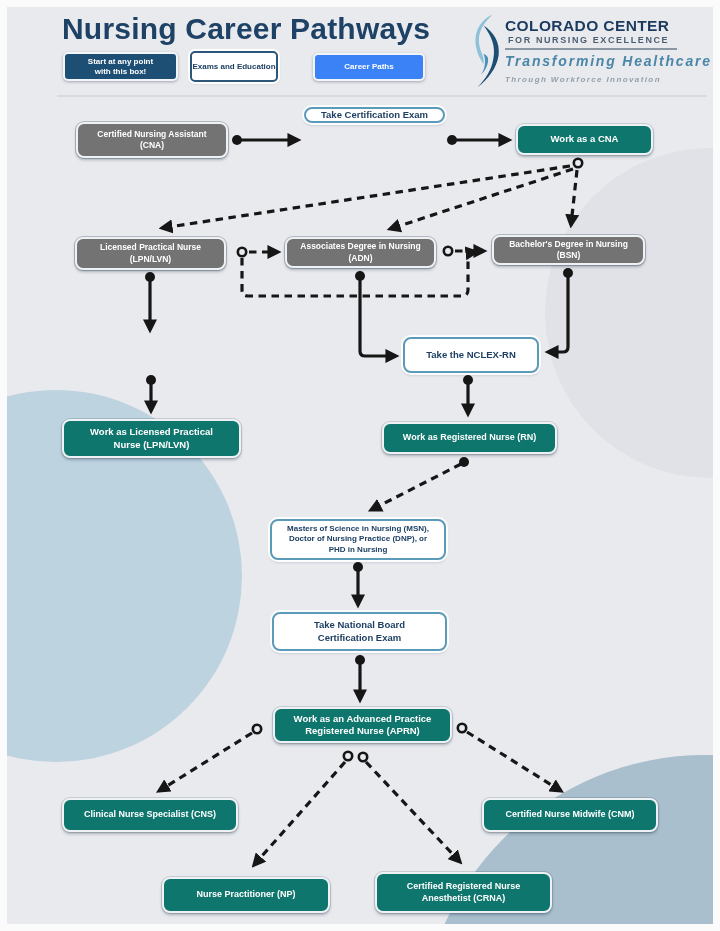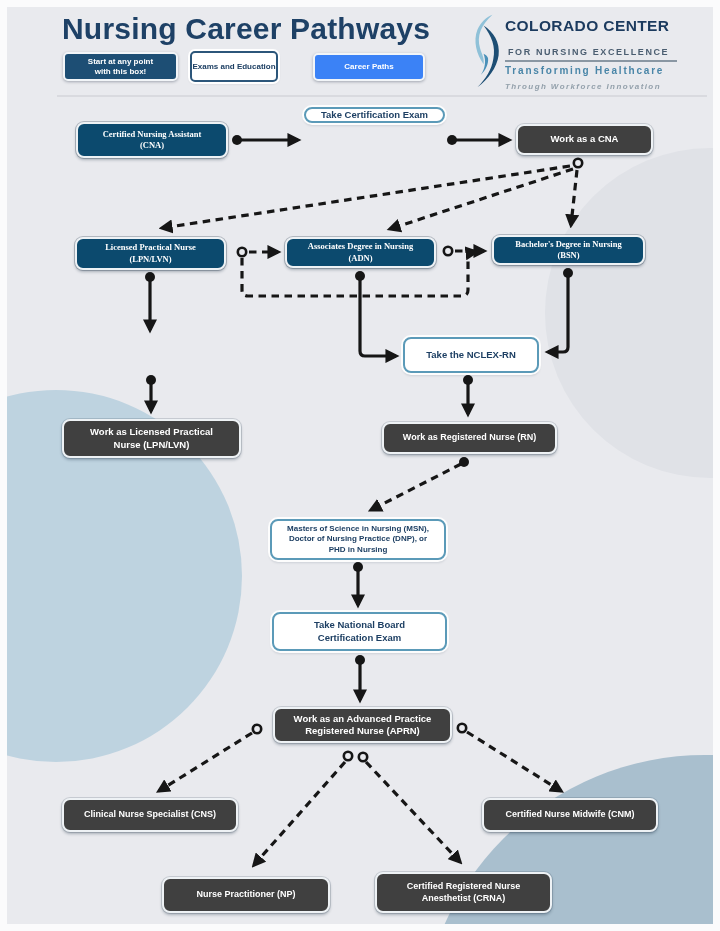--- a/index.html
+++ b/index.html
@@ -22,31 +22,31 @@
     box-shadow:0 1px 3px rgba(30,40,60,.35);}
   .legend-start{left:56px;top:45px;width:115px;height:29px;background:#1d4e74;color:#fff;border:2px solid #f2f5f8;}
   .legend-exam{left:183px;top:44px;width:88px;height:31px;background:#ffffff;color:#1d3f63;border:2px solid #2c567a;box-shadow:0 0 0 2px #fff,0 1px 3px rgba(30,40,60,.3);}
   .legend-career{left:306px;top:46px;width:112px;height:28px;background:#3b82f6;color:#fff;border:2px solid #f2f5f8;text-align:center;}
 
   
   .logo{position:absolute;left:458px;top:3px;width:250px;height:80px;z-index:4;}
   .logo-swoosh{position:absolute;left:8px;top:4px;width:30px;height:74px;}
   .logo-text{position:absolute;left:40px;top:7px;width:210px;}
   .logo-l1{font-size:15.5px;font-weight:800;color:#1b3a5e;letter-spacing:.4px;}
-  .logo-l2{font-size:9px;font-weight:600;color:#4a5d70;letter-spacing:1.6px;margin-top:12px;margin-left:3px;}
+  .logo-l2{font-size:9px;font-weight:600;color:#4a5d70;letter-spacing:1.6px;margin-top:0;margin-left:3px;}
   .logo-rule{height:1.5px;background:#8a97a3;margin:3px 0 3px 0;width:172px;}
-  .logo-t1{font-size:10px;font-weight:600;color:#4a86a8;letter-spacing:1.8px;}
+  .logo-t1{font-size:14px;font-style:italic;font-weight:600;color:#4a86a8;letter-spacing:1.8px;}
   .logo-t2{font-size:8px;font-style:italic;font-weight:600;color:#93a0ab;letter-spacing:1.4px;margin-top:6px;}
 
   
   .node{position:absolute;z-index:3;display:flex;align-items:center;justify-content:center;text-align:center;
     box-sizing:border-box;border-radius:8px;font-weight:bold;line-height:1.3;white-space:pre-line;padding:2px 4px;}
-  .start{background:#0c4a6e;color:#fff;border:2px solid #eef2f5;box-shadow:0 0 0 1px rgba(20,40,60,.25),0 2px 3px rgba(20,40,60,.3);font-size:8.5px;font-family:Liberation Serif, serif;}
+  .start{background:#737373;color:#fff;border:2px solid #eef2f5;box-shadow:0 0 0 1px rgba(20,40,60,.25),0 2px 3px rgba(20,40,60,.3);font-size:8.5px;}
   .exam{background:#fff;color:#1d3f63;border:2.5px solid #5b9ab8;box-shadow:0 0 0 2px #fdfdfd,0 2px 3px rgba(20,40,60,.25);font-size:9.5px;}
-  .career{background:#404040;color:#fff;border:2px solid #eef2f5;box-shadow:0 0 0 1px rgba(20,40,60,.15),0 2px 3px rgba(20,40,60,.3);font-size:9.5px;}
+  .career{background:#0f766e;color:#fff;border:2px solid #eef2f5;box-shadow:0 0 0 1px rgba(20,40,60,.15),0 2px 3px rgba(20,40,60,.3);font-size:9.5px;}
   .fs8{font-size:8px;}
   .fs9{font-size:9px;}
 
   
   #edges{position:absolute;left:0;top:0;z-index:2;pointer-events:none;}
   .edge{stroke:#161616;stroke-width:3.2;fill:none;}
   .dashed{stroke-dasharray:7.5 5.5;}
   .dot{fill:#161616;}
   .donut{fill:#e9eaee;stroke:#161616;stroke-width:2.6;}
 </style>

